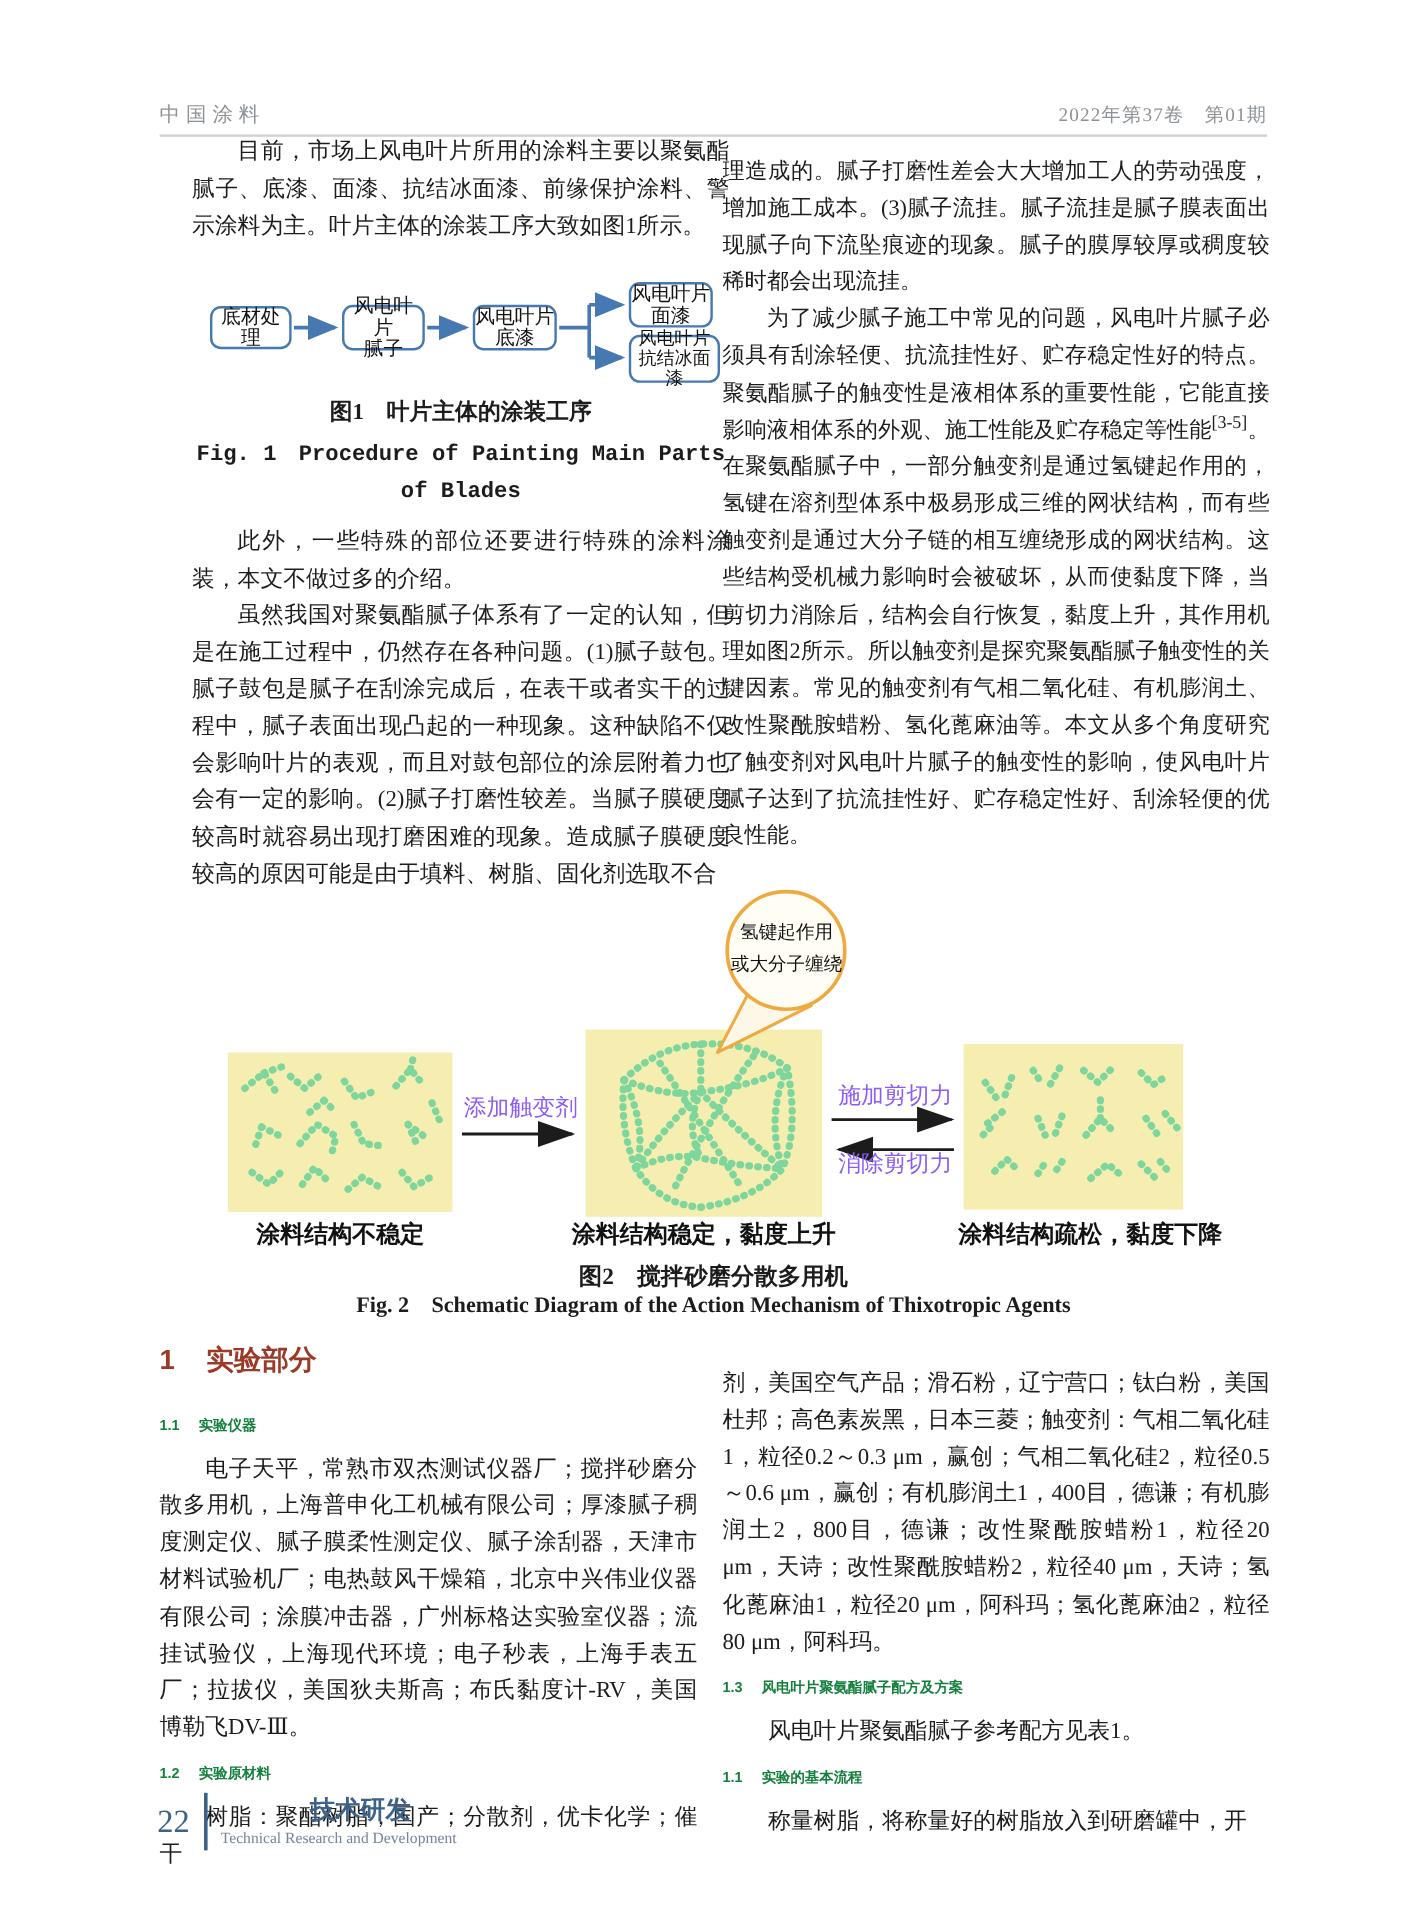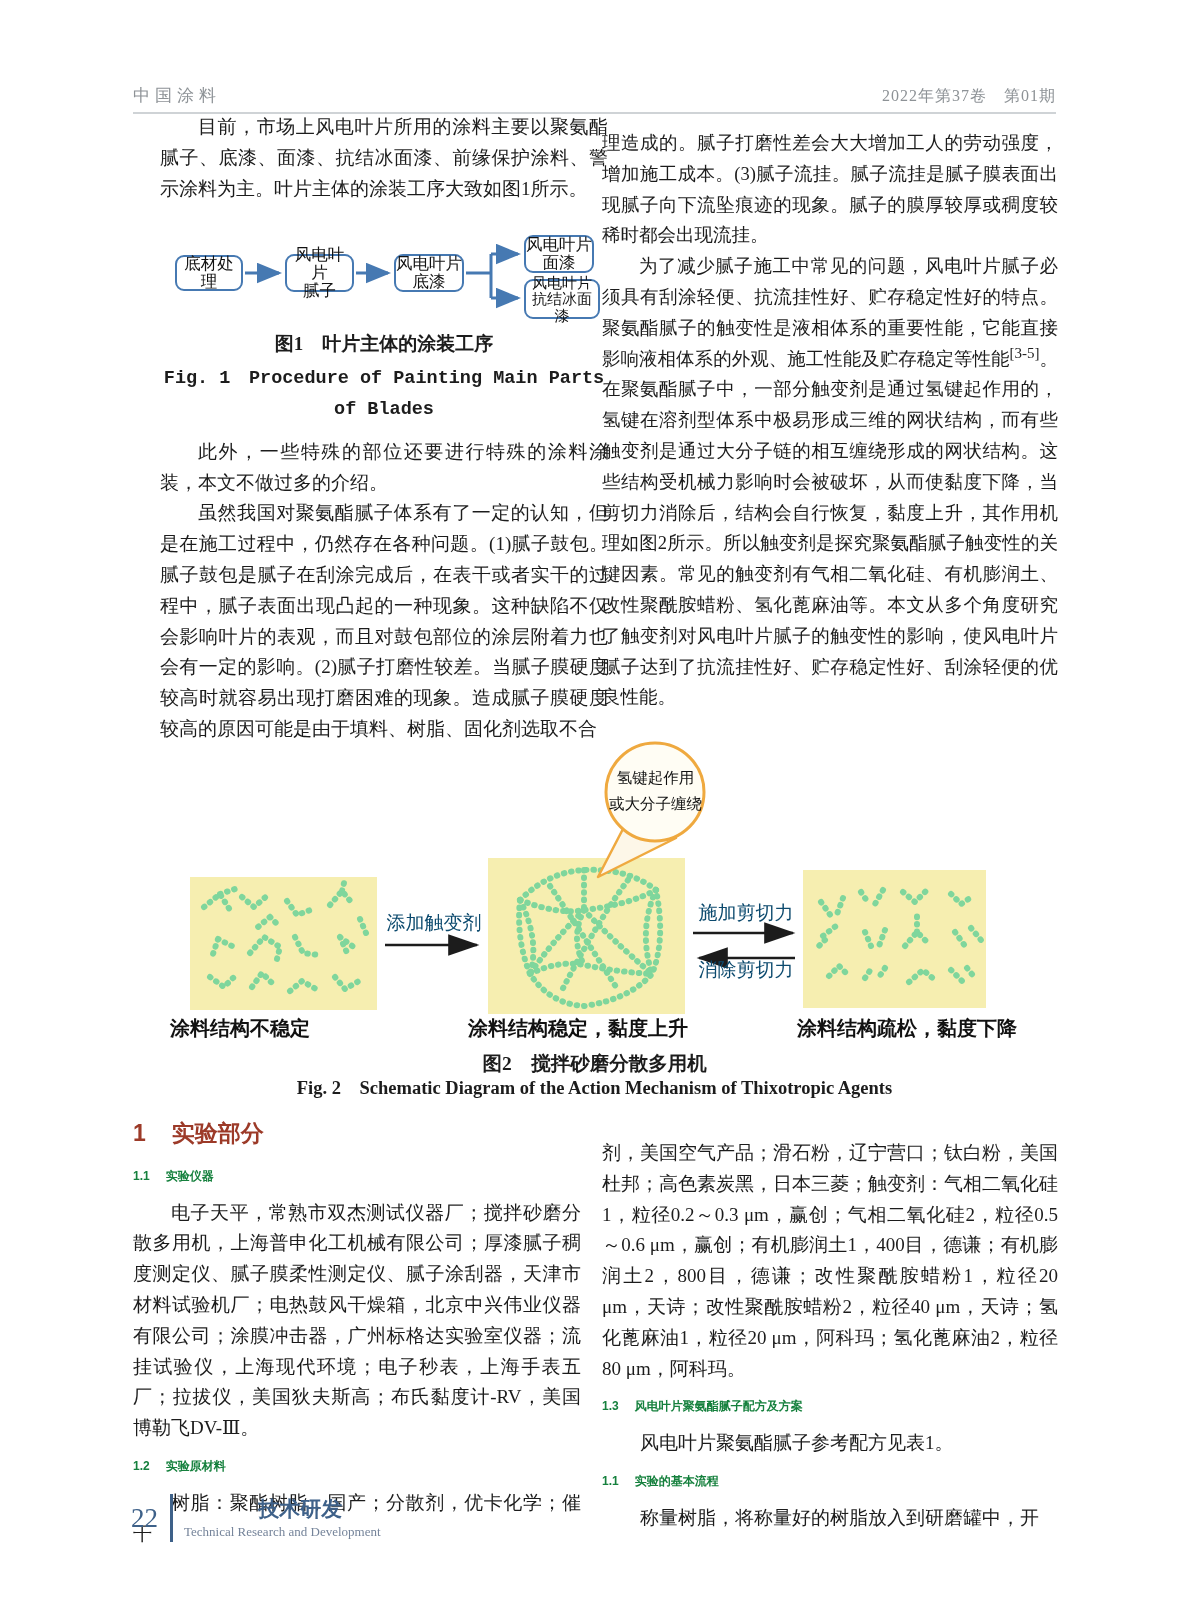--- a/index.html
+++ b/index.html
@@ -34,36 +34,36 @@
   .figcap { text-align:center; font-weight:bold; }
   .figcap.cn { font-size:19px; margin-top:8px; }
   .figcap.en { font-size:18.5px; margin-top:4px; font-family:Liberation Mono, monospace; }
   
   .fig2 { position:absolute; left:133px; top:725px; width:923px; height:322px; }
   .panel { position:absolute; background:#f6eeb0; }
   .panel svg { width:100%; height:100%; display:block; }
   .p-left  { left:57px;  top:152px; width:187px; height:133px; }
   .p-mid   { left:355px; top:133px; width:197px; height:156px; }
   .p-right { left:670px; top:145px; width:183px; height:138px; }
-  .panel-label { position:absolute; top:290px; text-align:left; font-weight:bold; font-size:20px; color:#111; }
+  .panel-label { position:absolute; top:290px; text-align:center; font-weight:bold; font-size:20px; color:#111; }
   .pl-1 { left:37px;  width:227px; }
   .pl-2 { left:335px; width:237px; }
   .pl-3 { left:664px; width:223px; }
   .fig2 svg.arrows { position:absolute; inset:0; width:100%; height:100%; }
-  .arrow-label { position:absolute; font-size:19px; color:#0c4a6e; text-align:center; }
+  .arrow-label { position:absolute; font-size:19px; color:#8b5cf6; text-align:center; }
   .al-1 { left:240px; top:185px; width:122px; }
   .al-2 { left:552px; top:175px; width:122px; }
   .al-3 { left:552px; top:232px; width:122px; }
   .balloon { position:absolute; left:447px; top:0px; width:180px; height:165px; }
   .balloon svg { position:absolute; inset:0; }
   .balloon-text { position:absolute; left:12px; top:40px; width:127px; text-align:center; font-size:15.5px; line-height:26px; color:#111; }
   .fig2cap-cn { position:absolute; left:133px; top:1050px; width:923px; text-align:center; font-weight:bold; font-size:19.5px; }
   .fig2cap-en { position:absolute; left:133px; top:1078px; width:923px; text-align:center; font-weight:bold; font-size:18.5px; }
   
-  .h1red { font-family:"Liberation Sans","DejaVu Sans",sans-serif; color:#9c3a28; font-weight:bold; font-size:23px; margin:6px 0 12px 0; }
+  .h1red { font-family:"Liberation Sans","DejaVu Sans",sans-serif; color:#9c3a28; font-weight:bold; font-size:23px; margin:6px 0 24px 0; }
   .h1red .num { margin-right:26px; }
   .h2red { font-family:"Liberation Sans","DejaVu Sans",sans-serif; color:#15803d; font-weight:bold; font-size:12px; margin:7px 0 6px 0; }
   .h2red .num { margin-right:16px; }
   
   .footer { position:absolute; left:131px; top:1494px; display:flex; align-items:center;text-align:center; }
   .pageno { font-size:27px; color:#3e6189; margin-right:12px; font-family:"Liberation Serif","DejaVu Serif",serif; }
   .foot-bar { width:3px; height:48px; background:#3e6189; margin-right:11px; }
   .foot-cn { font-family:"Liberation Sans","DejaVu Sans",sans-serif; font-weight:bold; font-size:21px; color:#3e6189; line-height:24px;padding-left:36px; }
   .foot-en { font-size:13px; color:#75849a; margin-top:3px; }
 </style>

